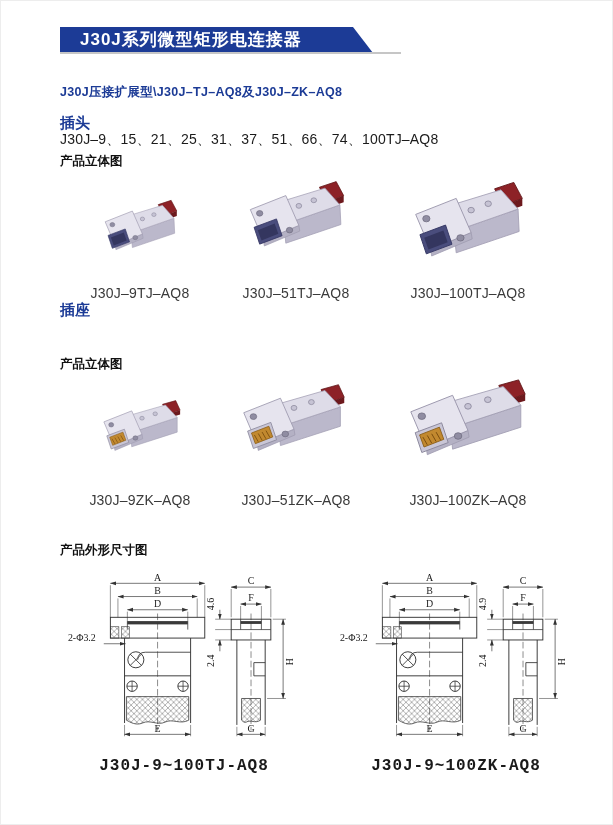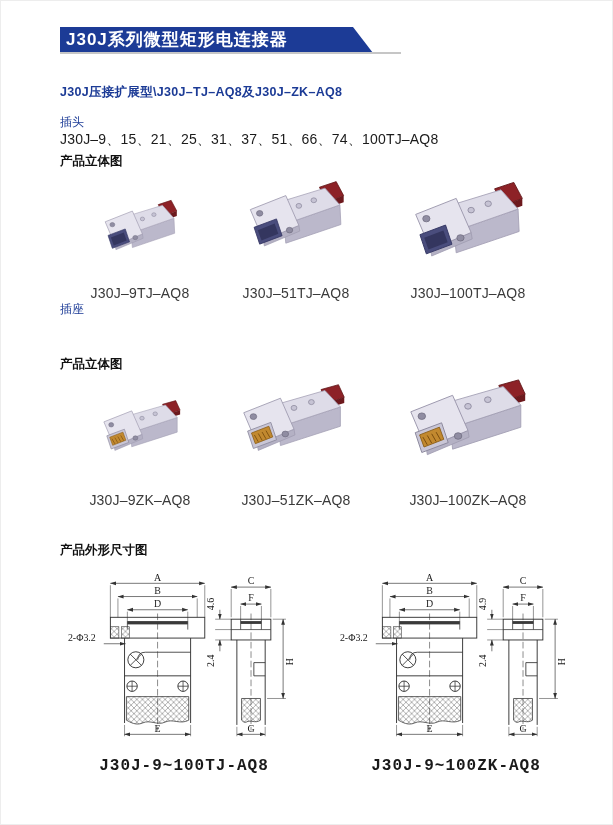--- a/index.html
+++ b/index.html
@@ -3,27 +3,27 @@
 <meta charset="utf-8">
 <style>
   html,body{margin:0;padding:0;background:#ffffff;}
   body{font-family:"Liberation Sans",sans-serif;}
   .page{position:relative;width:613px;height:825px;background:#fff;overflow:hidden;
         box-shadow:inset 0 0 0 1px #ededed;}
 
   
   .banner{position:absolute;left:60px;top:27px;width:313px;height:26px;background:#1c3b96;
           clip-path:polygon(0 0,293px 0,100% 100%,0 100%);
-          color:#fff;font-weight:bold;font-size:17px;line-height:26px;padding-left:6px;
+          color:#fff;font-weight:bold;font-size:17px;line-height:26px;padding-left:20px;
           box-sizing:border-box;letter-spacing:1px;}
   .banner-rule{position:absolute;left:60px;top:52px;width:341px;height:2px;background:#c6c6c6;}
 
   .subtitle{position:absolute;left:60px;top:84px;color:#1c3b96;font-weight:bold;font-size:12.5px;letter-spacing:.3px;}
 
-  .sec-heading{position:absolute;left:60px;color:#1c3b96;font-weight:normal;font-size:12px;}
+  .sec-heading{position:absolute;left:60px;color:#1c3b96;font-weight:bold;font-size:15px;}
   .models{position:absolute;left:60px;color:#1b1b1b;font-size:14px;letter-spacing:.2px;}
   .view-label{position:absolute;left:60px;color:#111;font-weight:bold;font-size:12.5px;}
 
   .h-plug{top:114px}.m-plug{top:131px}.v-plug{top:153px}
   .h-sock{top:301px}.m-sock{top:334px}.v-sock{top:356px}
   .h-dim{top:542px}
 
   .photo{position:absolute;display:flex;align-items:center;justify-content:center;}
   .p1a{left:95px;top:186px;width:92px;height:92px;}
   .p1b{left:238px;top:170px;width:118px;height:106px;}

